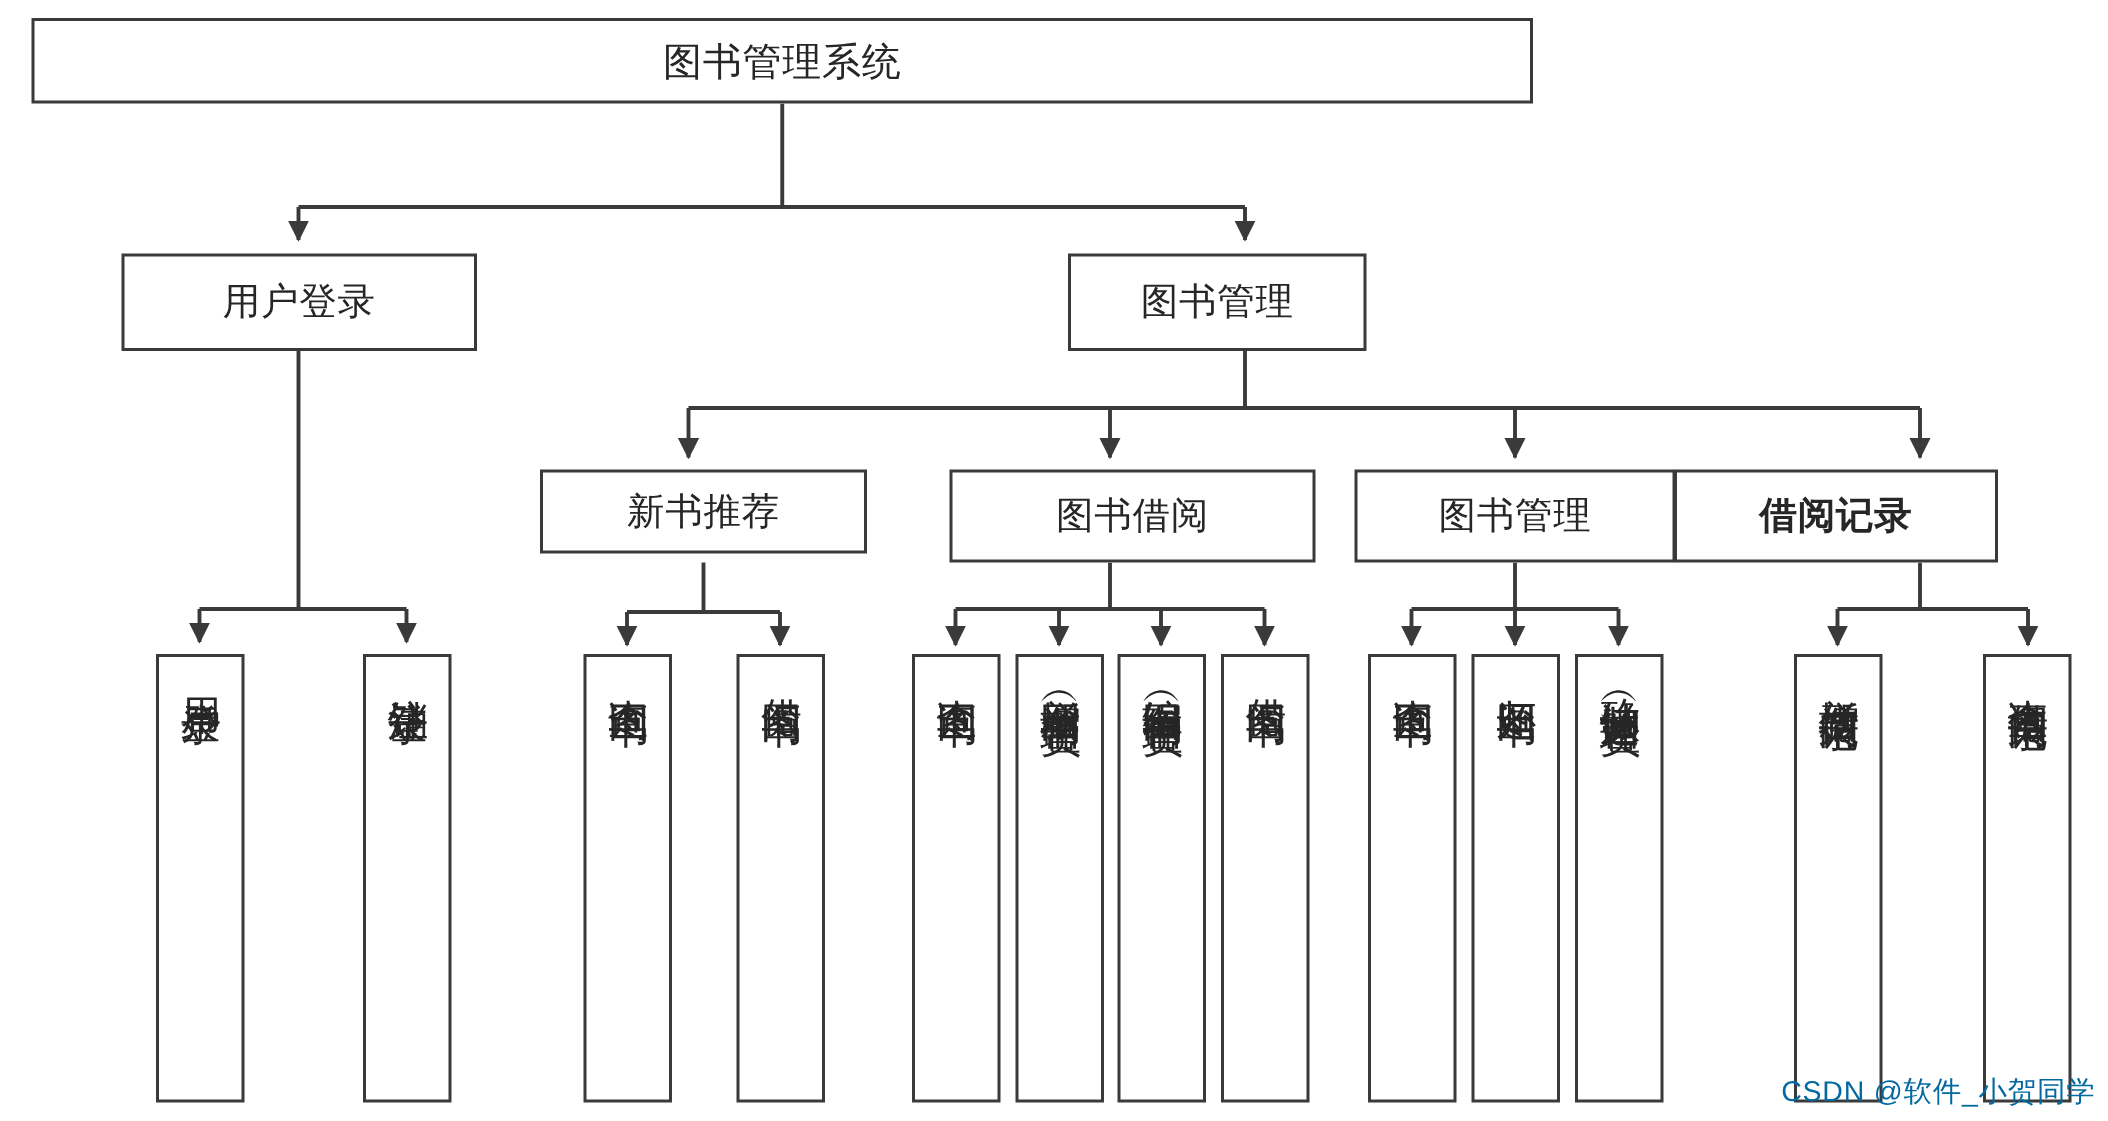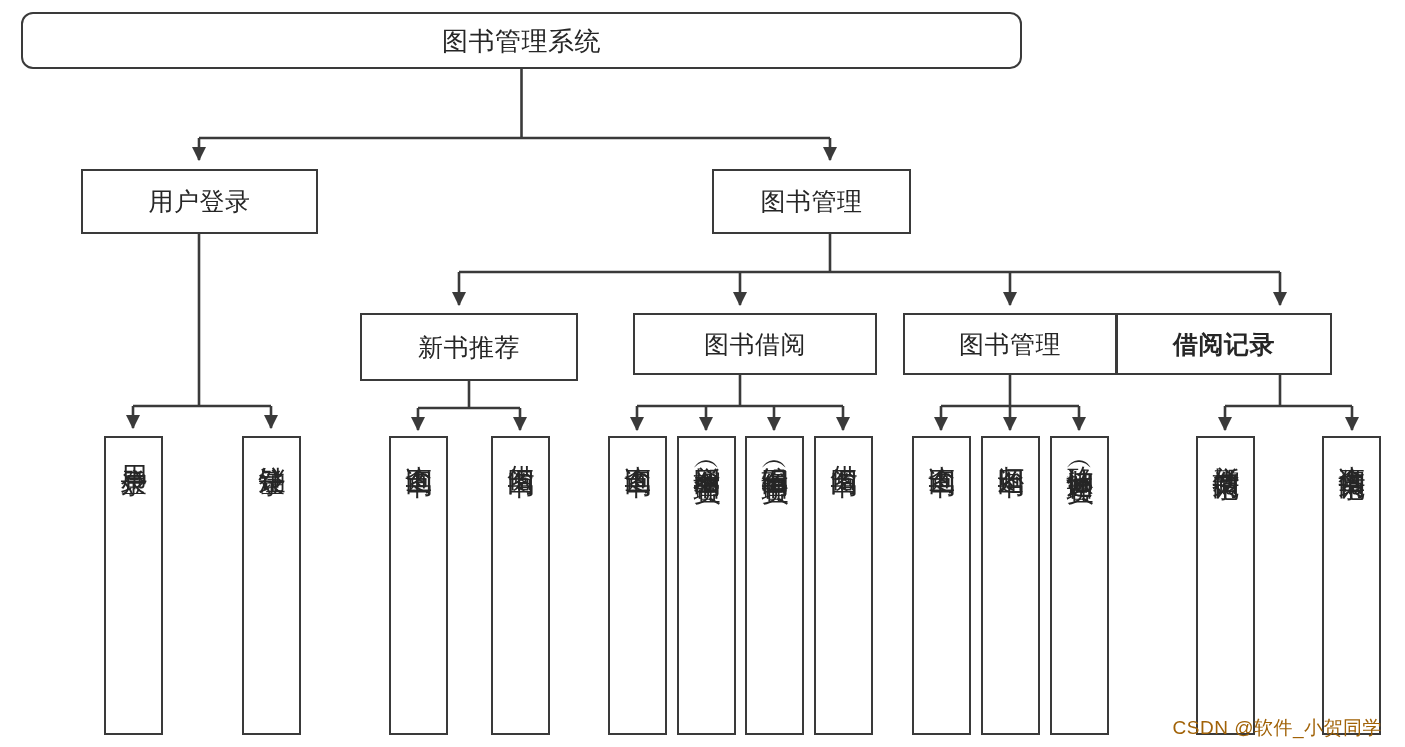--- a/index.html
+++ b/index.html
@@ -50,24 +50,24 @@
   .node.vert .label {
     writing-mode: vertical-rl;
     text-orientation: upright;
     font-size: 27px;
     line-height: 1.08;
     letter-spacing: 2px;
   }
   .node.root .label { font-size: 26px; }
   .watermark {
     position: absolute;
-    right: 23px;
+    right: 8px;
     bottom: 6px;
     font-size: 19px;
-    color: #a16207;
+    color: #0369a1;
     letter-spacing: 0.5px;
     white-space: nowrap;
     pointer-events: none;
   }
 </style>
 </head>
 <body>
 
 <div id="canvas">
 
@@ -114,32 +114,32 @@
       <path d="M 1010 406 L 1010 430" marker-end="url(#arw)"></path>
       <path d="M 1079 406 L 1079 430" marker-end="url(#arw)"></path>
 
       <path d="M 1280 375 L 1280 406"></path>
       <path d="M 1225 406 L 1352 406"></path>
       <path d="M 1225 406 L 1225 430" marker-end="url(#arw)"></path>
       <path d="M 1352 406 L 1352 430" marker-end="url(#arw)"></path>
     </g>
   </svg>
 
-  <div class="node horiz root" style="left:21px; top:12px; width:1001px; height:57px;border-radius:12px;">
+  <div class="node horiz root" style="left:21px; top:12px; width:1001px; height:57px;">
     <span class="label">图书管理系统</span>
   </div>
 
   <div class="node horiz" style="left:81px; top:169px; width:237px; height:65px;">
     <span class="label">用户登录</span>
   </div>
   <div class="node horiz" style="left:712px; top:169px; width:199px; height:65px;">
     <span class="label">图书管理</span>
   </div>
 
-  <div class="node horiz" style="left:360px; top:313px; width:218px; height:68px;">
+  <div class="node horiz" style="left:360px; top:313px; width:218px; height:56px;">
     <span class="label">新书推荐</span>
   </div>
   <div class="node horiz" style="left:633px; top:313px; width:244px; height:62px;">
     <span class="label">图书借阅</span>
   </div>
   <div class="node horiz" style="left:903px; top:313px; width:214px; height:62px;">
     <span class="label">图书管理</span>
   </div>
   <div class="node horiz" style="left:1116px; top:313px; width:216px; height:62px;font-weight:bold;">
     <span class="label">借阅记录</span>

